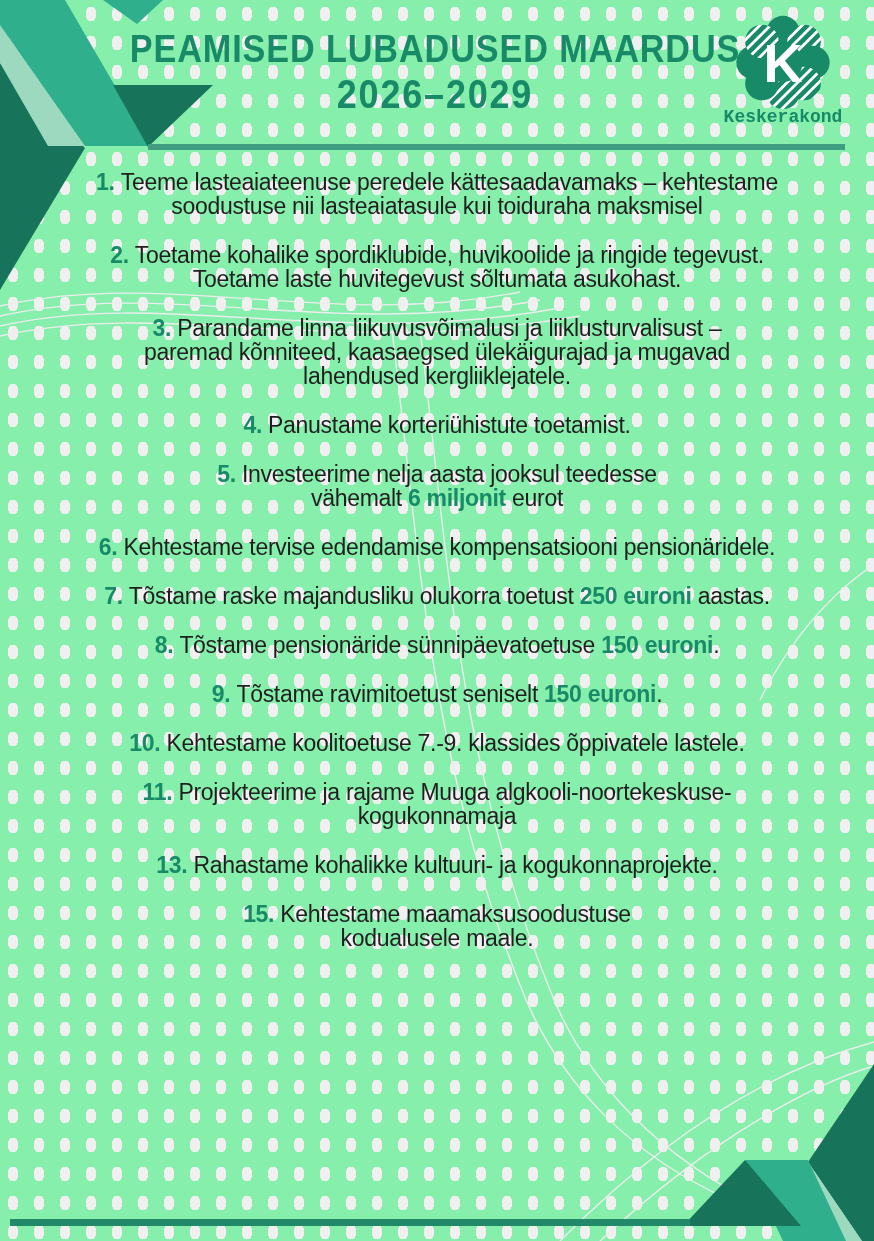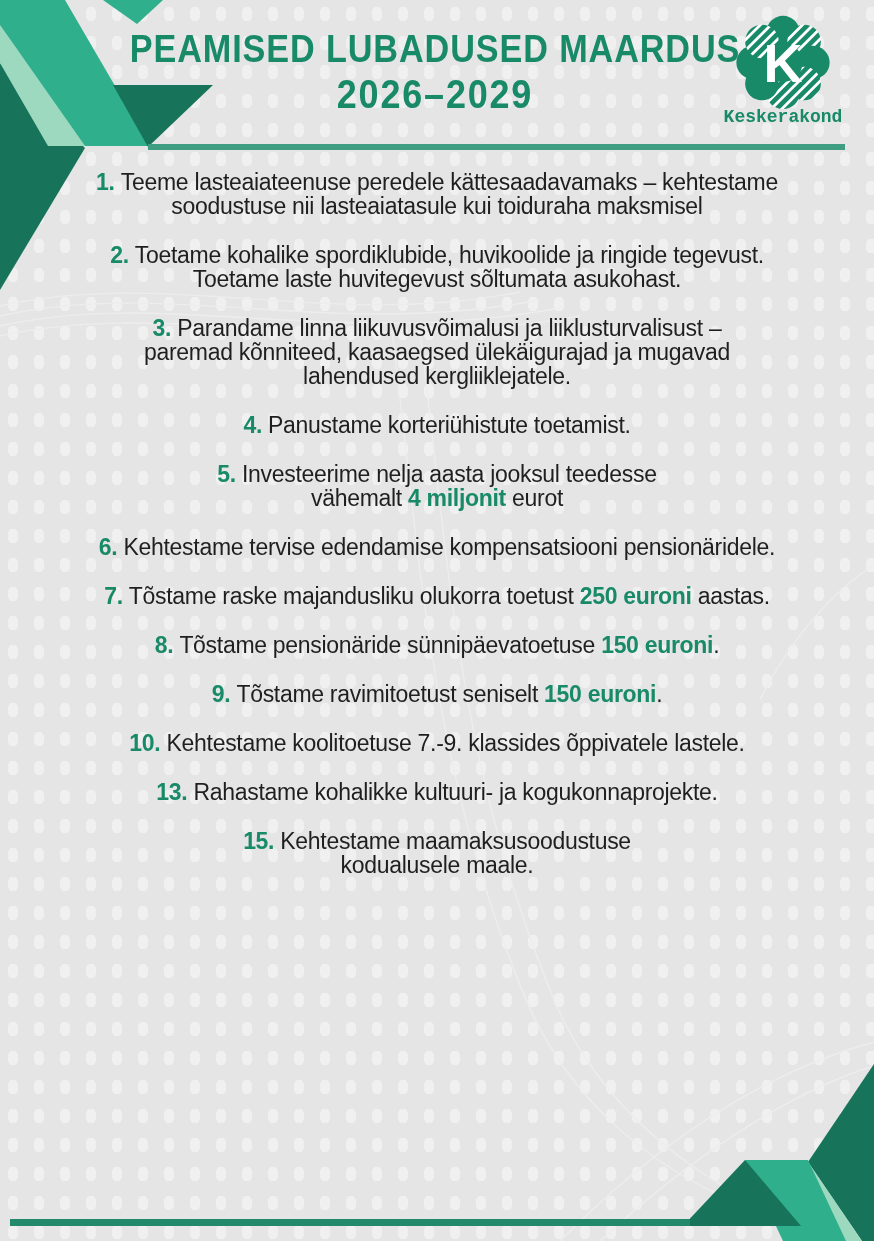--- a/index.html
+++ b/index.html
@@ -1,21 +1,21 @@
 <!DOCTYPE html>
 <html style="--brand: #188A67; --text: #1F1F1F; --dark-green: #17745A; --mid-green: #2FAF8C; --light-green: #9CD9BF; --rule-top: #3F9E82; --rule-bottom: #23896B;"><head>
 <meta charset="utf-8">
 <style>
   html,body{margin:0;padding:0;}
   body{background:#888;}
   .poster{
     position:relative;
     width:874px;height:1241px;
     margin:0 auto;
-    background:#e5e5e5;
+    background:#86efac;
     overflow:hidden;
     font-family:"Liberation Sans", sans-serif;
   }
   
   .poster::before{
     content:"";
     position:absolute;inset:0;
     background-image:radial-gradient(5.5px 7.5px at 13px 14px, #eff0ef 97%, transparent);
     background-size:26px 29px;
     z-index:0;
@@ -131,25 +131,27 @@
     <main class="promises">
         <div class="promise"><span class="num">1.&nbsp;</span><span>Teeme lasteaiateenuse peredele kättesaadavamaks – kehtestame
 soodustuse nii lasteaiatasule kui toiduraha maksmisel</span></div>
         <div class="promise"><span class="num">2.&nbsp;</span><span>Toetame kohalike spordiklubide, huvikoolide ja ringide tegevust.
 Toetame laste huvitegevust sõltumata asukohast.</span></div>
         <div class="promise"><span class="num">3.&nbsp;</span><span>Parandame linna liikuvusvõimalusi ja liiklusturvalisust –
 paremad kõnniteed, kaasaegsed ülekäigurajad ja mugavad
 lahendused kergliiklejatele.</span></div>
         <div class="promise"><span class="num">4.&nbsp;</span><span>Panustame korteriühistute toetamist.</span></div>
         <div class="promise"><span class="num">5.&nbsp;</span><span>Investeerime nelja aasta jooksul teedesse
-vähemalt </span><span class="hl">4 miljonit</span><span> eurot</span></div>
+vähemalt </span><span class="hl">6 miljonit</span><span> eurot</span></div>
         <div class="promise"><span class="num">6.&nbsp;</span><span>Kehtestame tervise edendamise kompensatsiooni pensionäridele.</span></div>
         <div class="promise"><span class="num">7.&nbsp;</span><span>Tõstame raske majandusliku olukorra toetust </span><span class="hl">250 euroni</span><span> aastas.</span></div>
         <div class="promise"><span class="num">8.&nbsp;</span><span>Tõstame pensionäride sünnipäevatoetuse </span><span class="hl">150 euroni</span><span>.</span></div>
         <div class="promise"><span class="num">9.&nbsp;</span><span>Tõstame ravimitoetust seniselt </span><span class="hl">150 euroni</span><span>.</span></div>
         <div class="promise"><span class="num">10.&nbsp;</span><span>Kehtestame koolitoetuse 7.-9. klassides õppivatele lastele.</span></div>
+        <div class="promise"><span class="num">11.&nbsp;</span><span>Projekteerime ja rajame Muuga algkooli-noortekeskuse-
+kogukonnamaja</span></div>
         <div class="promise"><span class="num">13.&nbsp;</span><span>Rahastame kohalikke kultuuri- ja kogukonnaprojekte.</span></div>
         <div class="promise"><span class="num">15.&nbsp;</span><span>Kehtestame maamaksusoodustuse
 kodualusele maale.</span></div>
       </main>
 
   </div>
 </div>
 
 </body></html>

